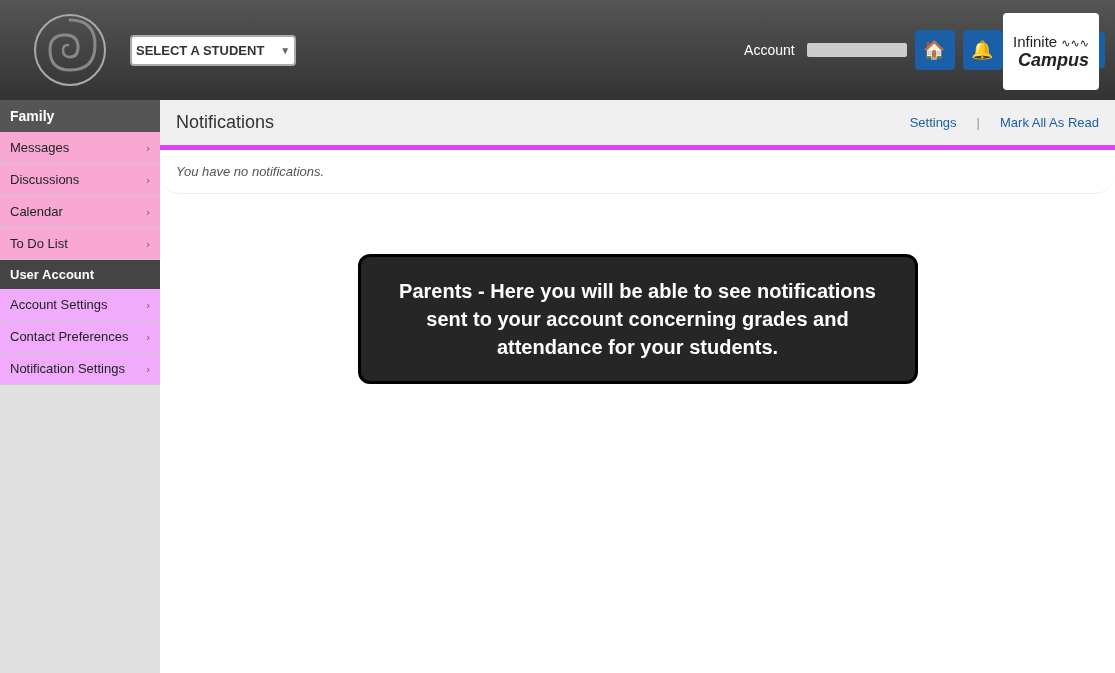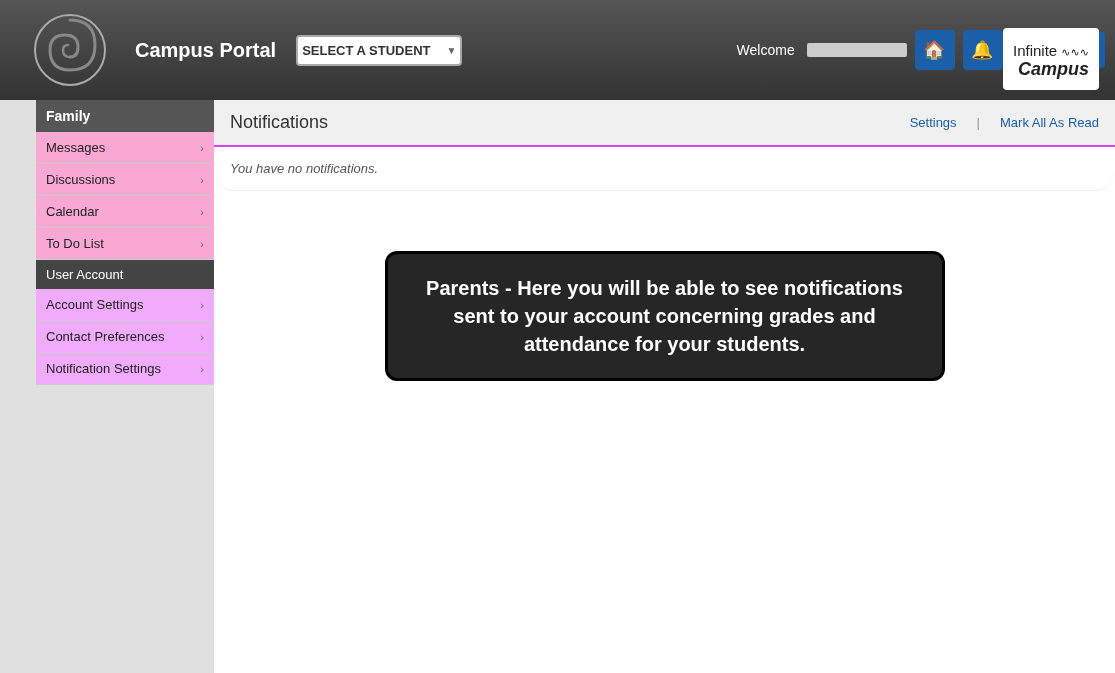--- a/index.html
+++ b/index.html
@@ -101,24 +101,23 @@
 
     
     .main-container {
       display: flex;
       background: #e8e8e8;
       min-height: 573px;
     }
 
     
     .sidebar {
-      width: 214px;
+      width: 160px;
       background: #e0e0e0;
       flex-shrink: 0;
-      padding-left: 36px;
     }
     .sidebar-section-header {
       background: #555;
       color: white;
       font-size: 14px;
       font-weight: bold;
       padding: 8px 10px;
     }
     .sidebar-item {
       display: flex;
@@ -129,21 +128,21 @@
       color: #222;
       cursor: pointer;
       border-bottom: 1px solid #ccc;
       background: #f9a8d4;
     }
     .sidebar-item .arrow { color: #666; font-size: 11px; }
     .sidebar-subsection-header {
       background: #444;
       color: white;
       font-size: 13px;
-      font-weight: normal;
+      font-weight: bold;
       padding: 7px 10px;
     }
     .sidebar-subitem {
       display: flex;
       align-items: center;
       justify-content: space-between;
       padding: 8px 10px;
       font-size: 13px;
       color: #222;
       cursor: pointer;
@@ -153,21 +152,21 @@
     .sidebar-subitem .arrow { color: #666; font-size: 11px; }
 
     
     .content-area {
       flex: 1;
       background: white;
       padding: 0;
     }
     .notifications-header {
       background: #f0f0f0;
-      border-bottom: 2px solid #d946ef;
+      border-bottom: 5px solid #d946ef;
       padding: 12px 16px;
       display: flex;
       align-items: center;
       justify-content: space-between;
     }
     .notifications-title {
       font-size: 18px;
       font-weight: normal;
       color: #333;
     }
@@ -216,37 +215,36 @@
 <body>
 
 <div class="header">
   <div class="logo-area">
     <svg class="logo-spiral" viewBox="0 0 80 80">
       <circle cx="40" cy="40" r="35" fill="none" stroke="#aaa" stroke-width="2"></circle>
       <path d="M40,10 Q65,10 65,35 Q65,60 40,60 Q20,60 20,40 Q20,25 35,25 Q48,25 48,37 Q48,47 40,47" fill="none" stroke="#888" stroke-width="3" stroke-linecap="round"></path>
       <path d="M40,47 Q33,47 33,40 Q33,35 38,35" fill="none" stroke="#888" stroke-width="2.5" stroke-linecap="round"></path>
     </svg>
   </div>
-  <span class="campus-portal-title">Campus Portal</span>
   <button class="select-student-btn">
     <span>SELECT A STUDENT</span>
     <span class="chevron">▼</span>
   </button>
   <div class="header-right">
-    <span class="welcome-text">Welcome</span>
+    <span class="welcome-text">Account</span>
     <span class="welcome-name"></span>
     <button class="header-icon-btn">
       <span>🏠</span>
     </button>
     <button class="header-icon-btn">
       <span>🔔</span>
     </button>
     <button class="signout-btn">Sign Out</button>
   </div>
-  <div class="infinite-campus-logo" style="position:absolute;right:16px;top:28px;background:white;padding:14px 10px;border-radius:4px;">
+  <div class="infinite-campus-logo" style="position:absolute;right:16px;top:13px;background:white;padding:20px 10px;border-radius:4px;">
     <div class="ic-top">
       <span>Infinite</span> <span style="font-size:11px;">∿∿∿</span>
     </div>
     <div class="ic-bottom">Campus</div>
   </div>
 </div>
 
 <div class="main-container">
 
   <div class="sidebar">

